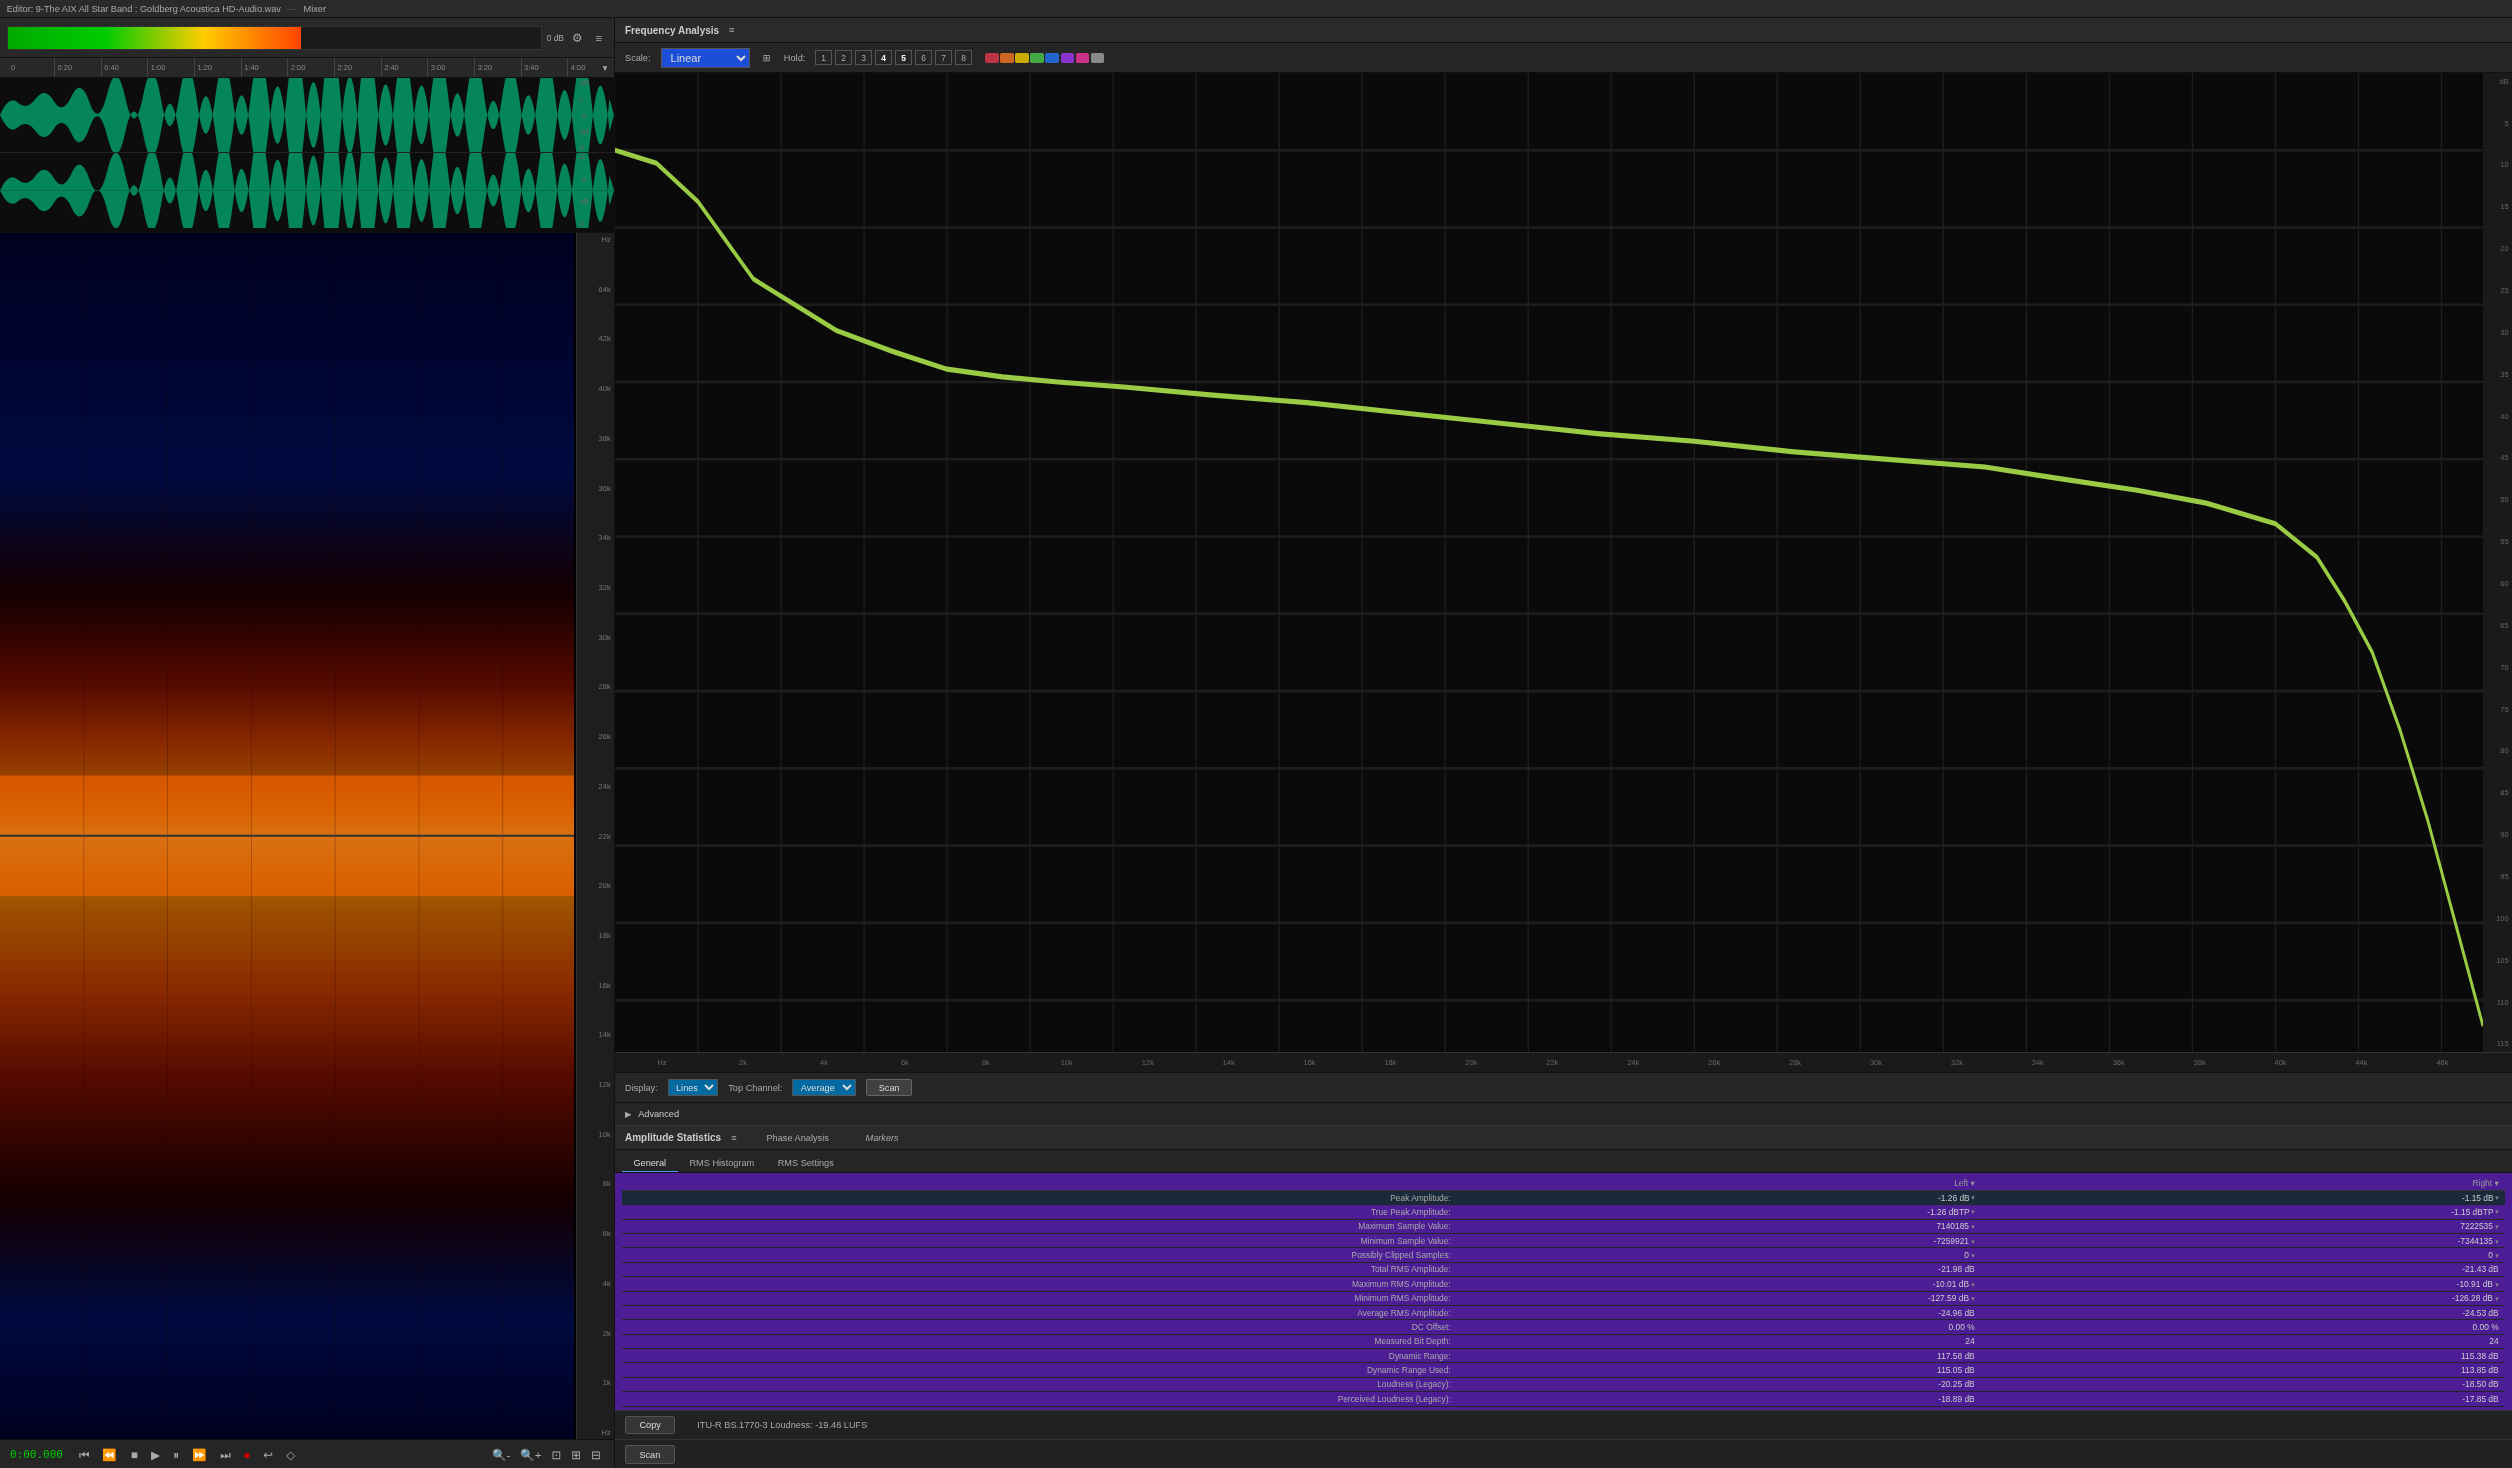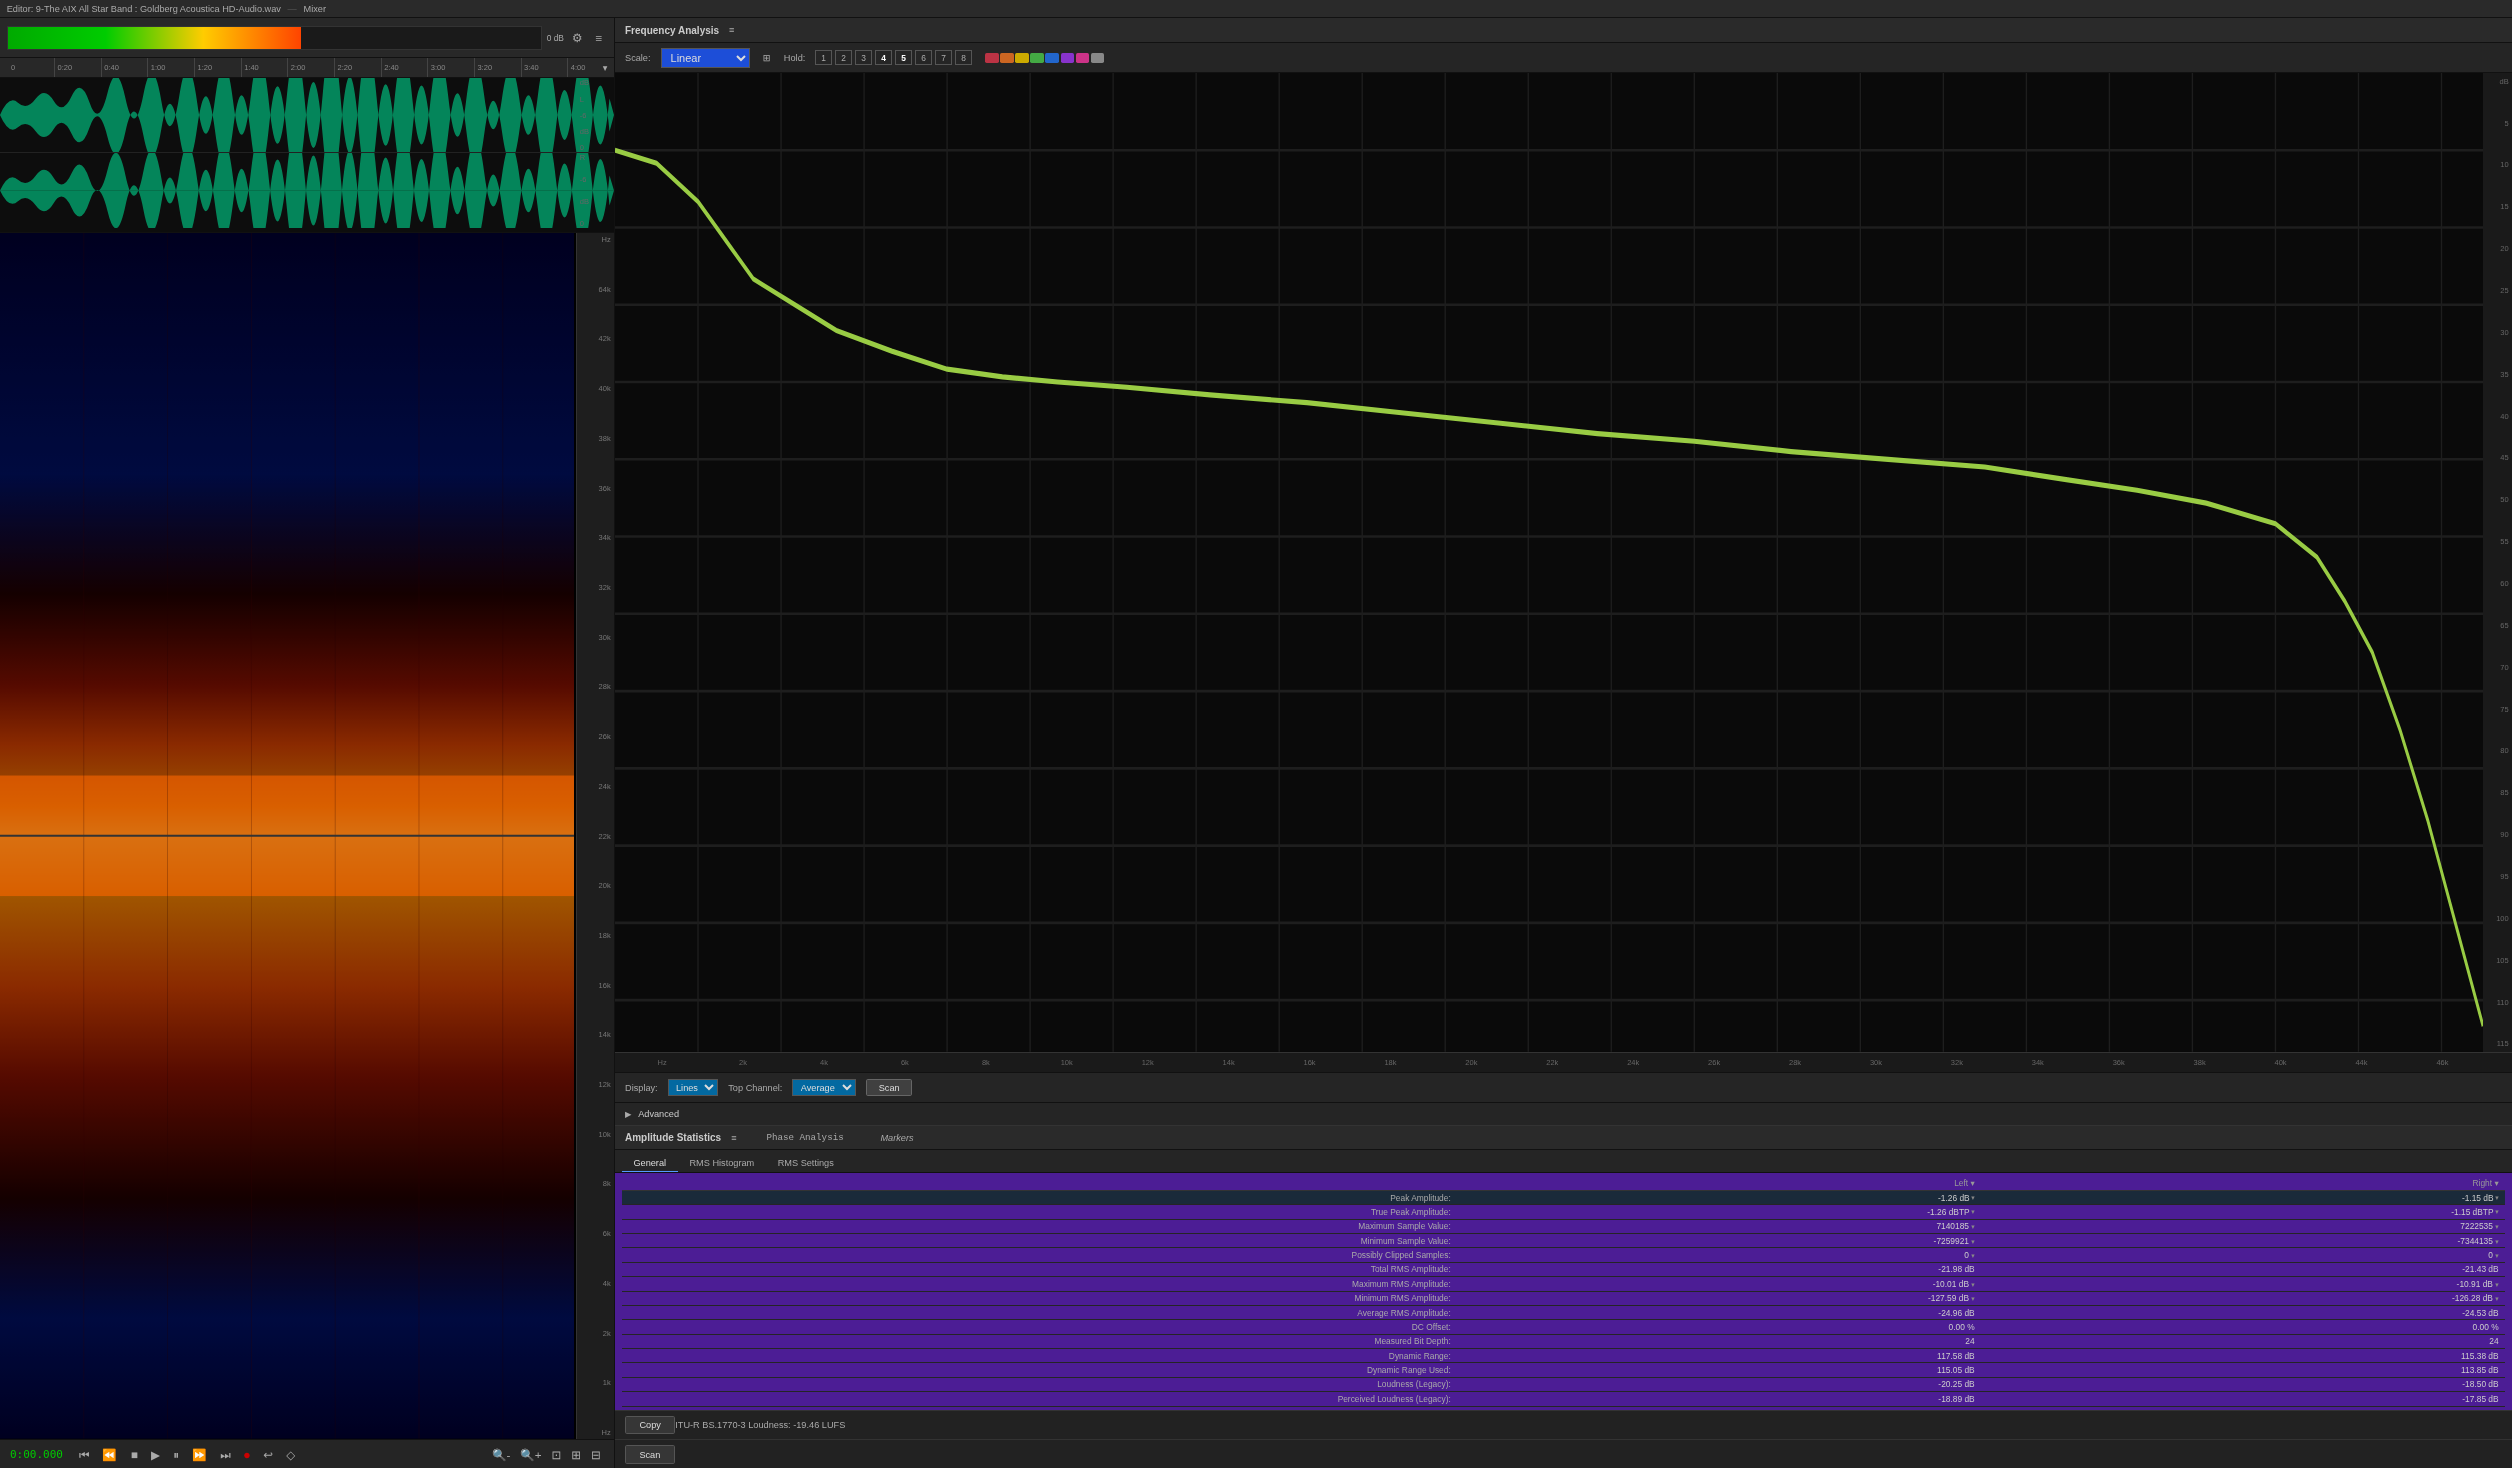--- a/index.html
+++ b/index.html
@@ -443,21 +443,21 @@
       gap: 1.7px;
     }
     .down-arrow {
       color: #888;
       font-size: 6.7px;
     }
     .bottom-stats-bar {
       display: flex;
       align-items: center;
       padding: 5px 10px;
-      gap: 0;
+      gap: 22px;
       border-top: 0.8px solid #333;
       background: #222;
     }
     .copy-btn, .scan-bottom-btn {
       background: #363636;
       border: 0.8px solid #555;
       color: #ddd;
       padding: 3.3px 13.4px;
       font-size: 9.2px;
       cursor: pointer;
@@ -826,21 +826,21 @@
 
     <div class="advanced-row">
       <span class="chevron-icon">▶</span>
       <span style="cursor:pointer;color:#ccc;">Advanced</span>
     </div>
 
     <div class="amp-stats-panel">
       <div class="amp-stats-header">
         <span class="panel-title">Amplitude Statistics</span>
         <button class="icon-btn">≡</button>
-        <span style="margin-left:20px;cursor:pointer;color:#aaa;font-family:Liberation Mono, monospace;">Phase Analysis</span>
+        <span style="margin-left:20px;cursor:pointer;color:#aaa;">Phase Analysis</span>
         <span style="margin-left:30px;cursor:pointer;color:#aaa;font-style:italic;">Markers</span>
       </div>
 
       <div class="amp-tabs">
         <div class="amp-tab active">General</div>
         <div class="amp-tab">RMS Histogram</div>
         <div class="amp-tab">RMS Settings</div>
       </div>
 
       <div class="stats-table-container">

